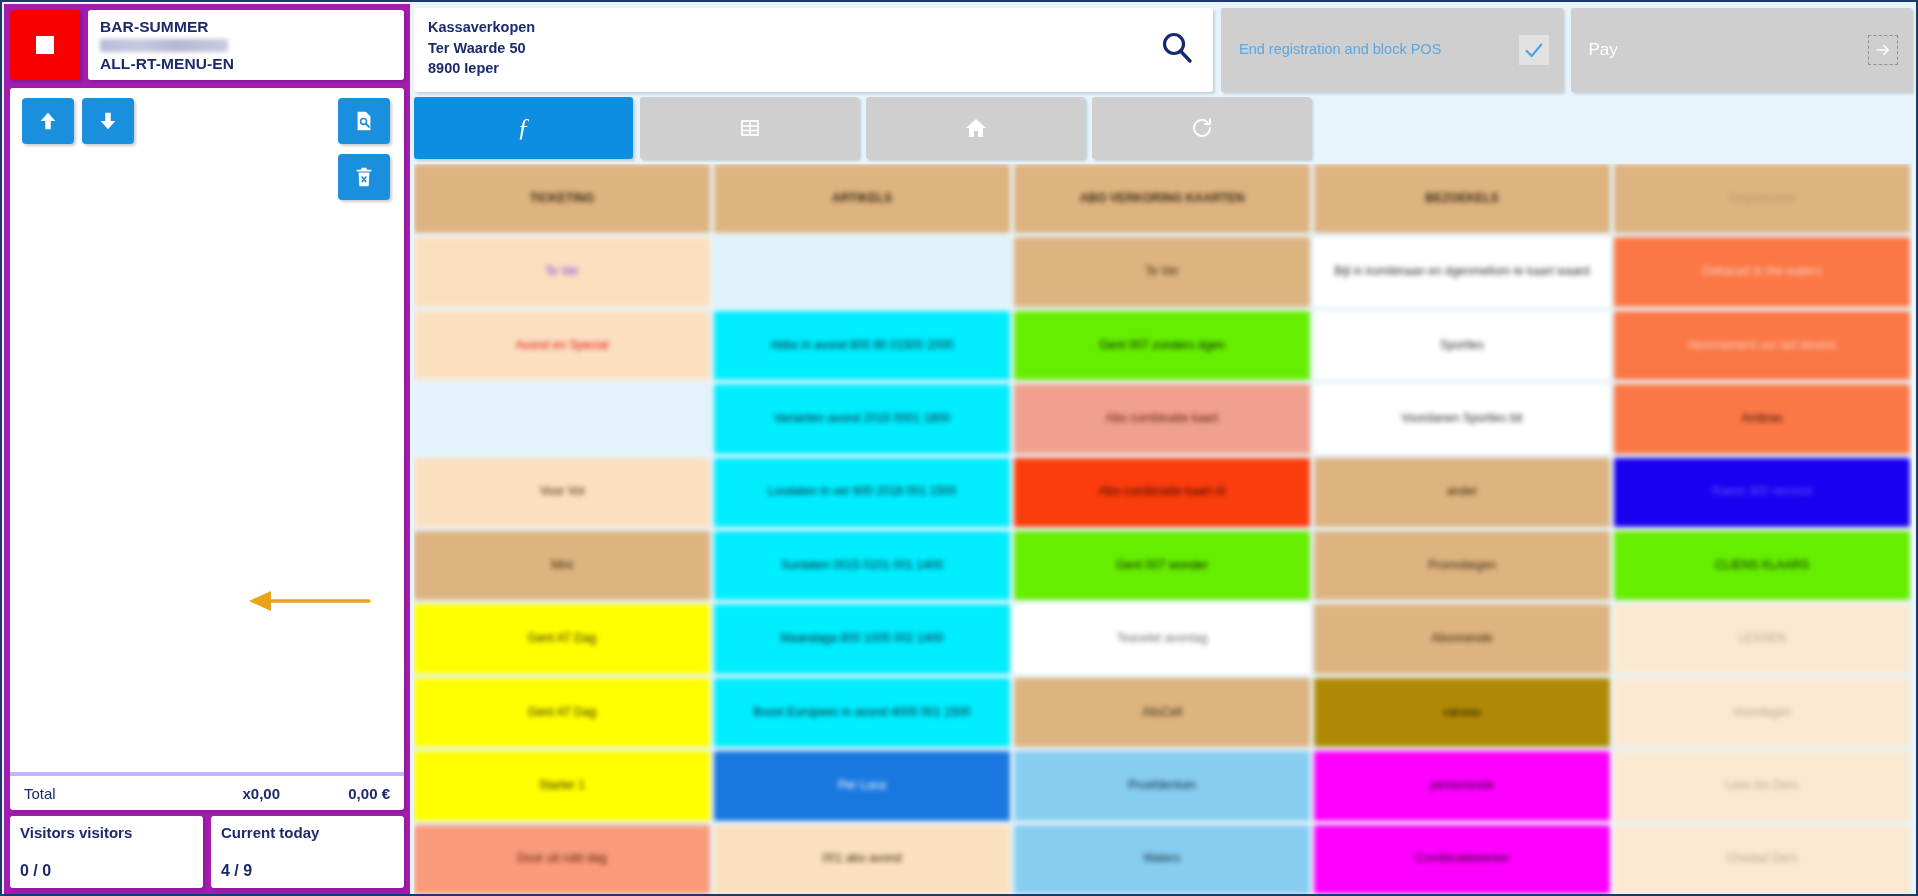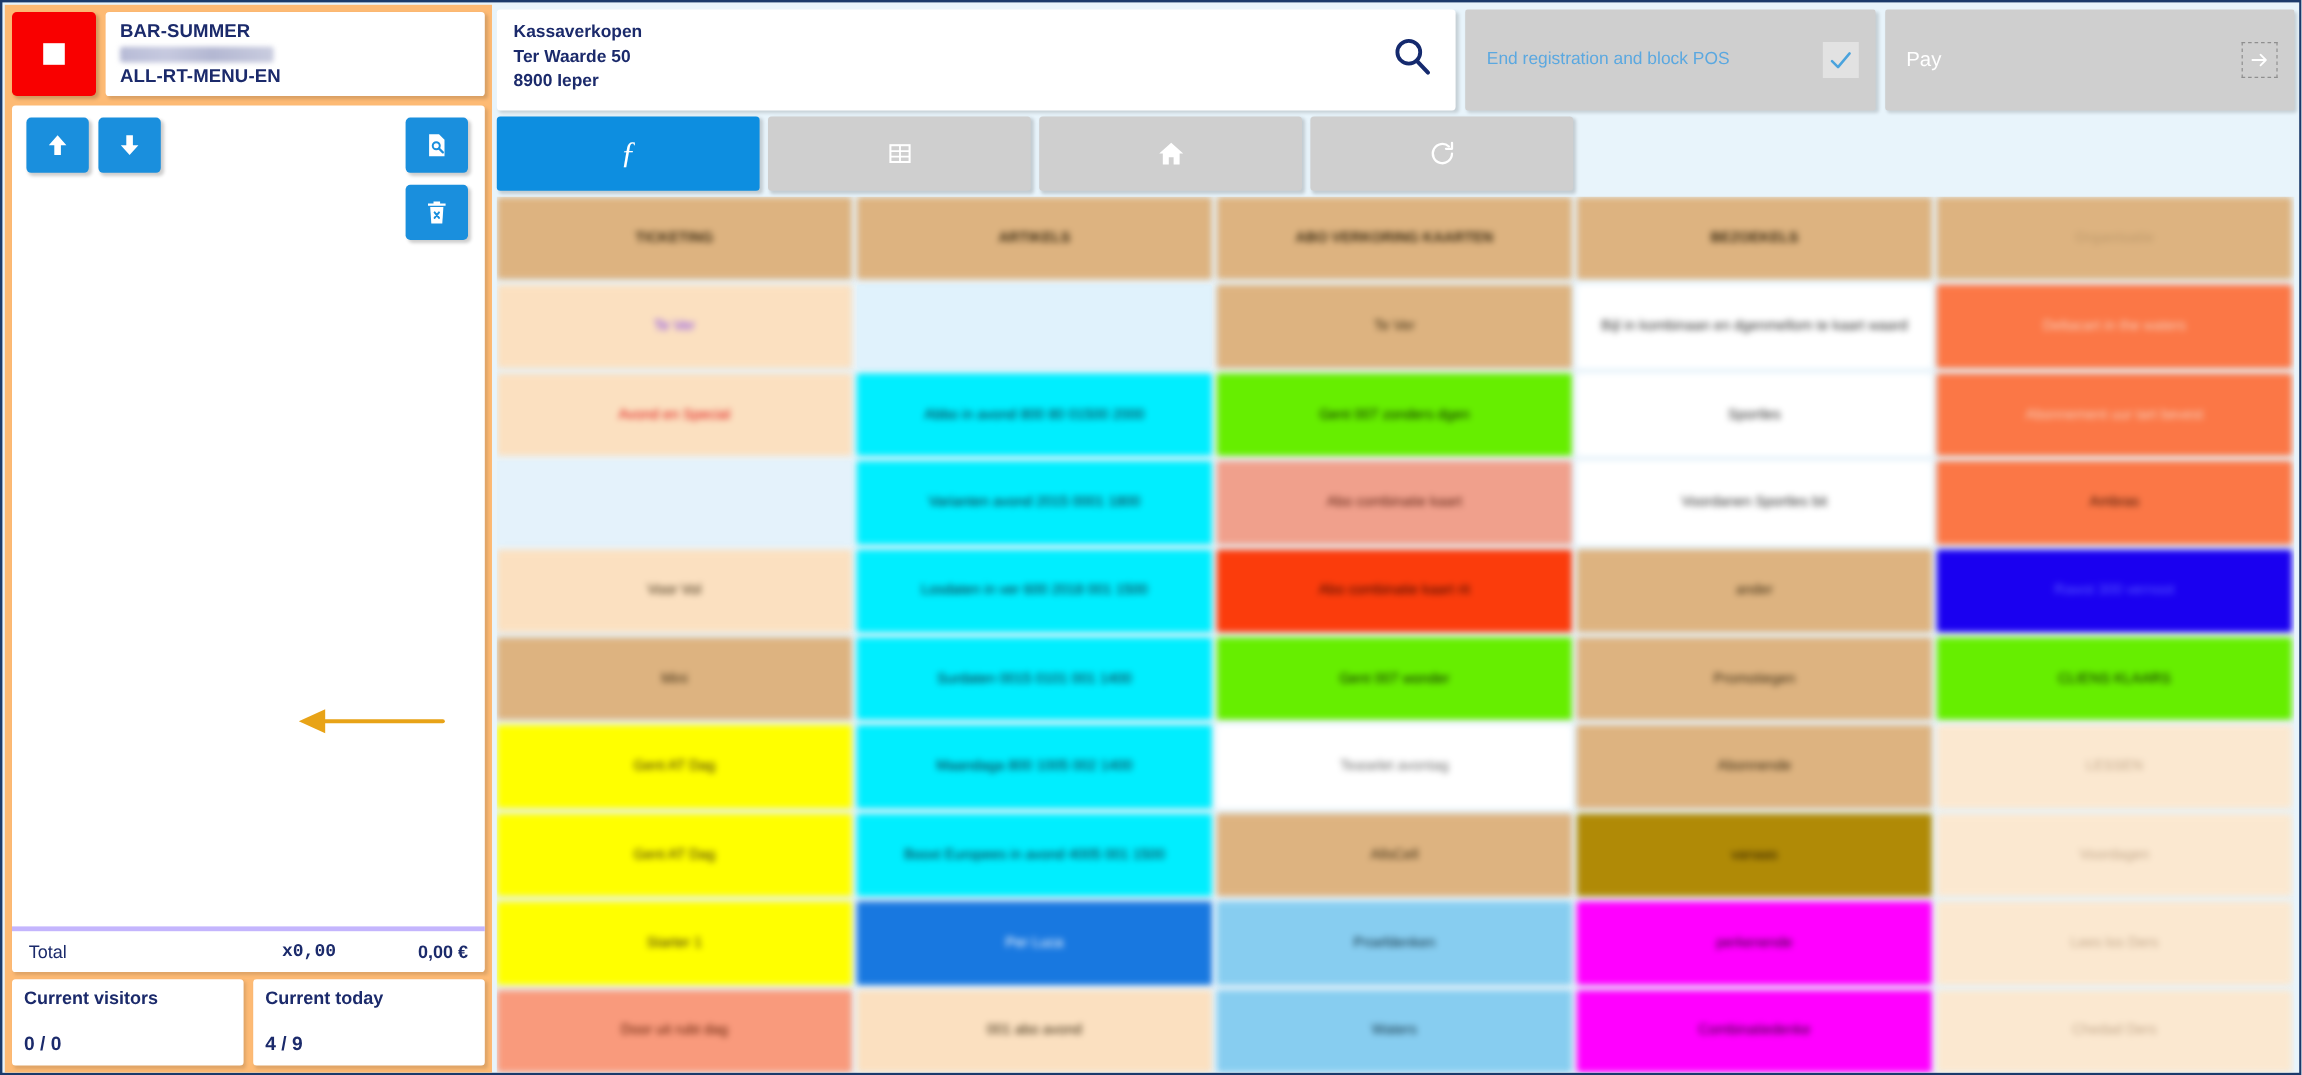--- a/index.html
+++ b/index.html
@@ -15,21 +15,21 @@
     background: #e8f4fb;
     border: 2px solid #1b3a6b;
     overflow: hidden;
   }
 
   
   .left-panel {
     position: absolute;
     left: 2px; top: 2px;
     width: 406px; height: 890px;
-    background: #fdba74;
+    background: #a21caf;
     display: flex; flex-direction: column;
     padding: 6px;
     gap: 6px;
   }
   .lp-top {
     display: flex; gap: 8px; height: 72px; flex: none;
   }
   .stop-btn {
     width: 70px; height: 70px;
     background: #f90000;
@@ -93,21 +93,21 @@
 
   .order-list { flex: 1; min-height: 0; }
   .order-total {
     height: 38px;
     border-top: 4px solid #c4b5fd;
     display: flex; align-items: center;
     padding: 0 14px;
     font-size: 15px; color: #1b2a6b;
   }
   .order-total .lbl { flex: 1; font-weight: normal; }
-  .order-total .qty { width: 110px; text-align: right; font-weight: bold; font-family: Liberation Mono, monospace; }
+  .order-total .qty { width: 110px; text-align: right; font-weight: bold; }
   .order-total .amt { width: 110px; text-align: right; font-weight: bold; padding-left: 48px; }
 
   
   .session-wrap {
     flex: none;
     height: 126px;
     border: 3px solid #e8a317;
     border-radius: 2px;
     padding: 5px;
     background: #e4f2fb;
@@ -303,21 +303,21 @@
       <div class="order-total">
         <span class="lbl">Total</span>
         <span class="qty">x0,00</span>
         <span class="amt">0,00 €</span>
       </div>
     </div>
 
 
     <div class="visitors-row">
       <div class="visitor-card">
-        <div class="vlbl">Current visitors</div>
+        <div class="vlbl">Visitors visitors</div>
         <div class="vval">0 / 0</div>
       </div>
       <div class="visitor-card">
         <div class="vlbl">Current today</div>
         <div class="vval">4 / 9</div>
       </div>
     </div>
   </div>
 
   <svg class="arrow-anno" viewBox="0 0 122 26">

